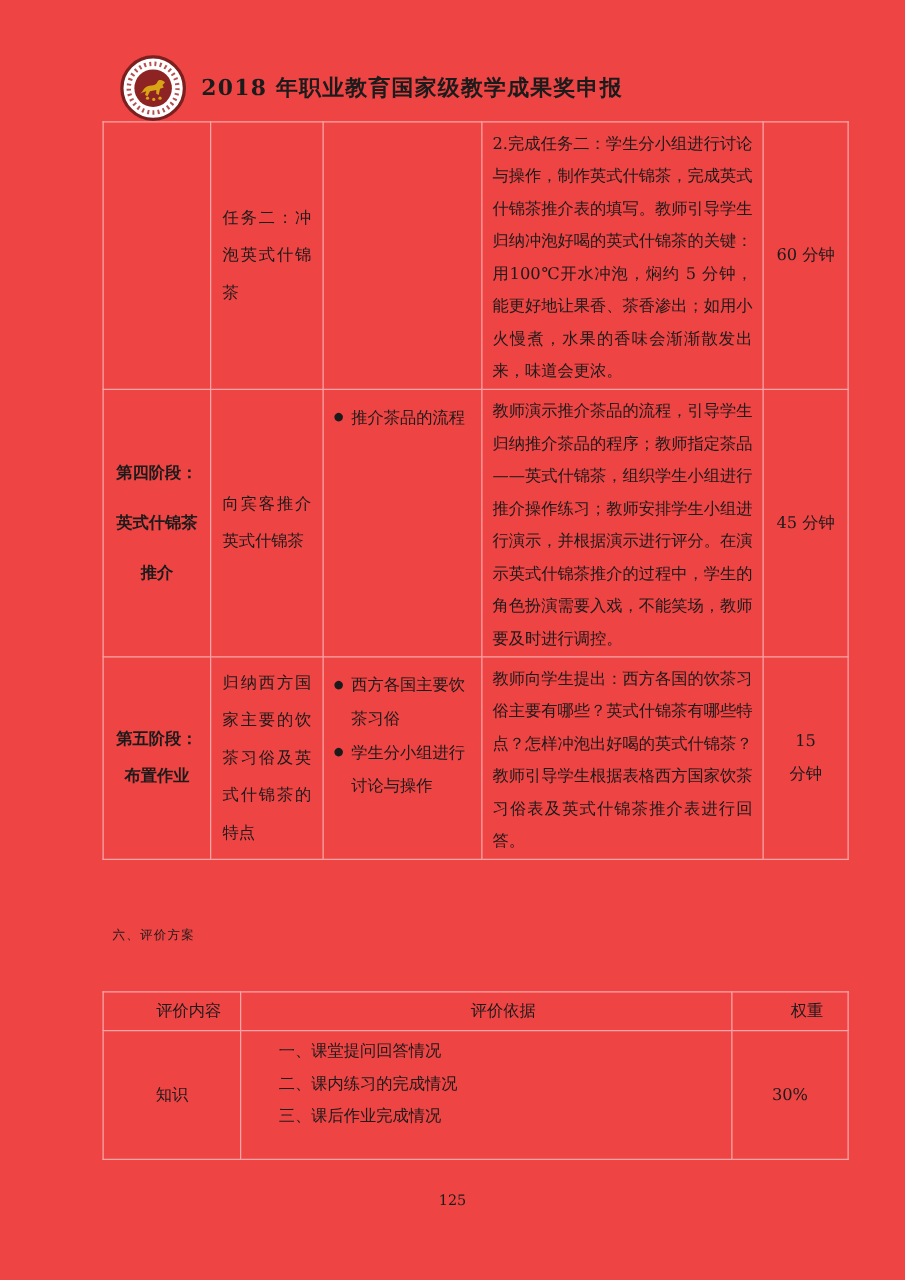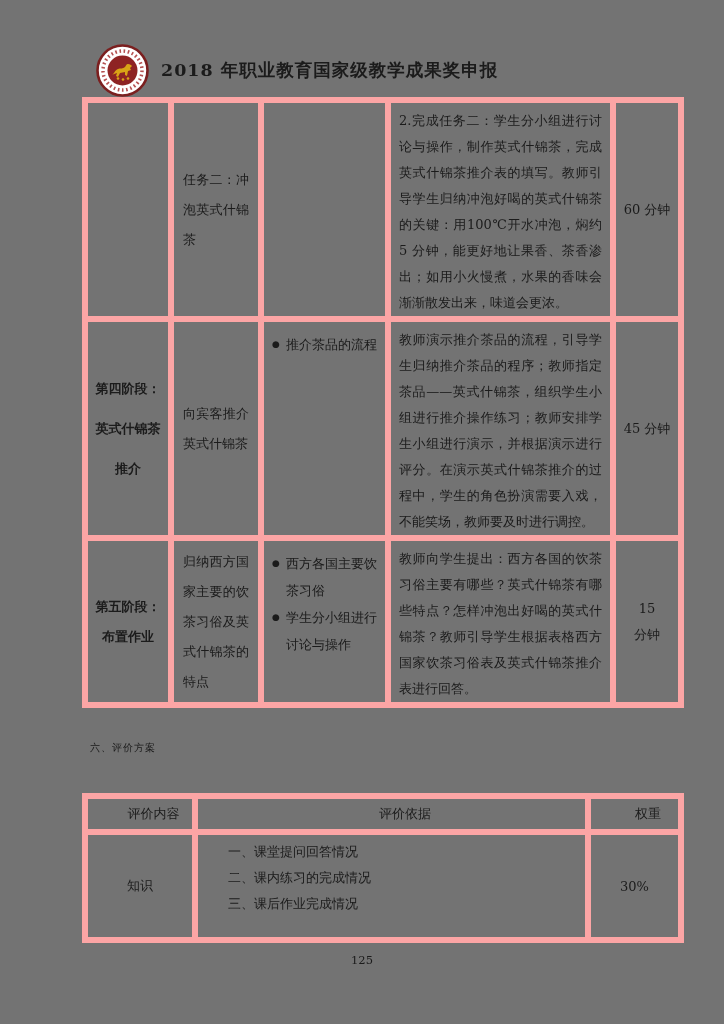--- a/index.html
+++ b/index.html
@@ -1,35 +1,35 @@
 <!DOCTYPE html>
 <html><head>
 <meta charset="utf-8">
 <style>
   html,body { margin:0; padding:0; background:#ffffff; }
   .page {
     position:relative;
     width:724px; height:1024px;
-    background:#737373;
+    background:#ef4444;
     outline:1px solid #e2e2e2;
     font-family:"DejaVu Serif", serif;
     color:#1b1b1b;
     overflow:hidden;
   }
   
   .hdr { position:absolute; left:96px; top:42px; height:56px; display:flex; align-items:center; }
   .seal { width:53px; height:53px; flex:0 0 53px; }
   .doc-title {
     margin:0 0 0 12px;
     font-size:17.5px; font-weight:bold; letter-spacing:1px;
     white-space:nowrap;
   }
   
   table { border-collapse:collapse; table-layout:fixed; }
-  td, th { border:6px solid #fca5a5; overflow:hidden; }
+  td, th { border:1px solid #fca5a5; overflow:hidden; }
   .lesson-table { position:absolute; left:82px; top:97px; width:596px; }
   .lesson-table td { font-size:13px; }
   td.stage {
     font-weight:bold; text-align:center; vertical-align:middle;
     padding:0 4px; line-height:40px;
   }
   td.stage.lh30 { line-height:30px; }
   td.task {
     vertical-align:middle; text-align:justify;
     padding:0 9px; line-height:30px;

